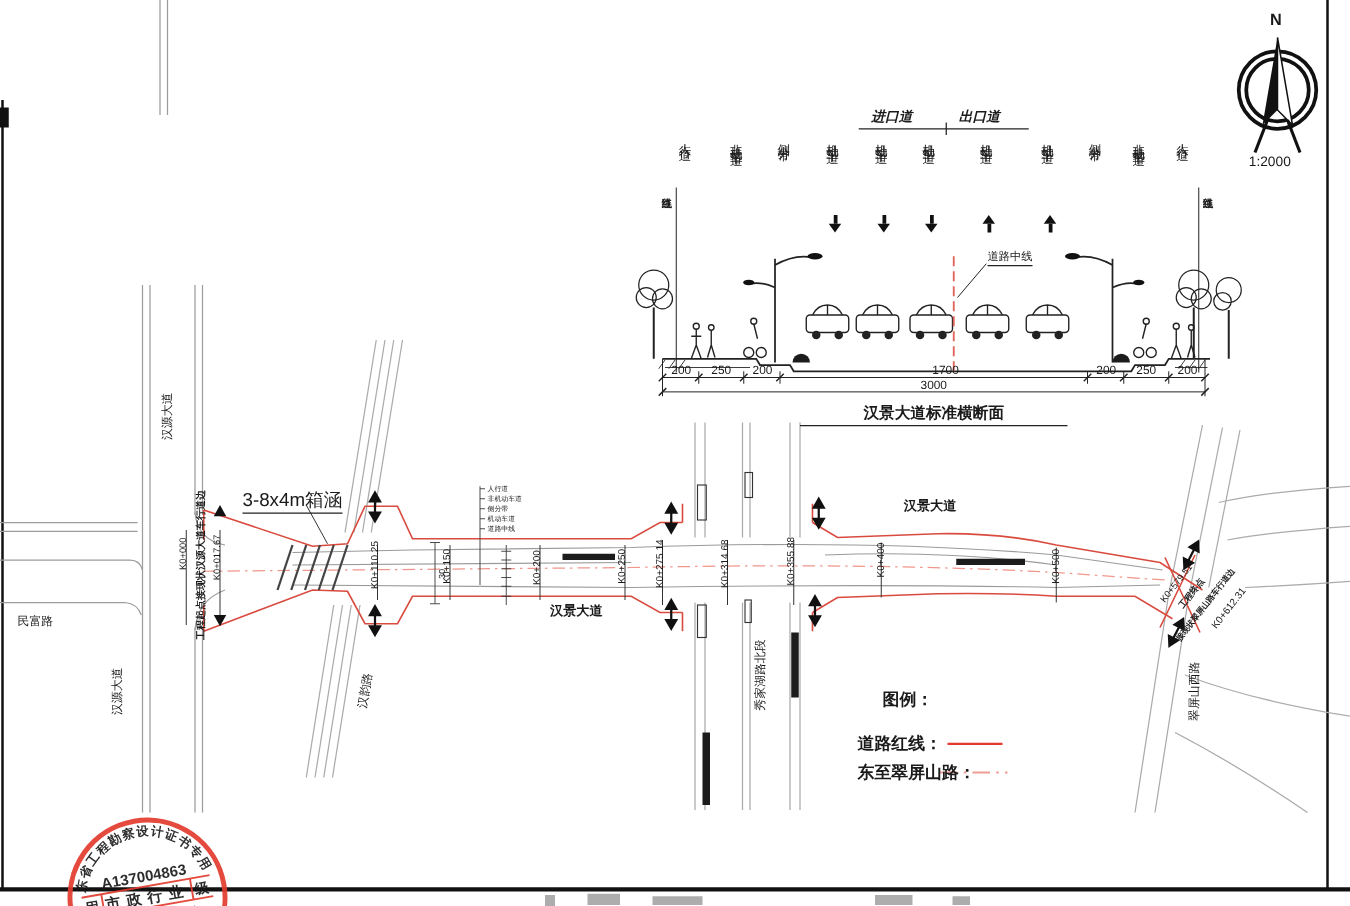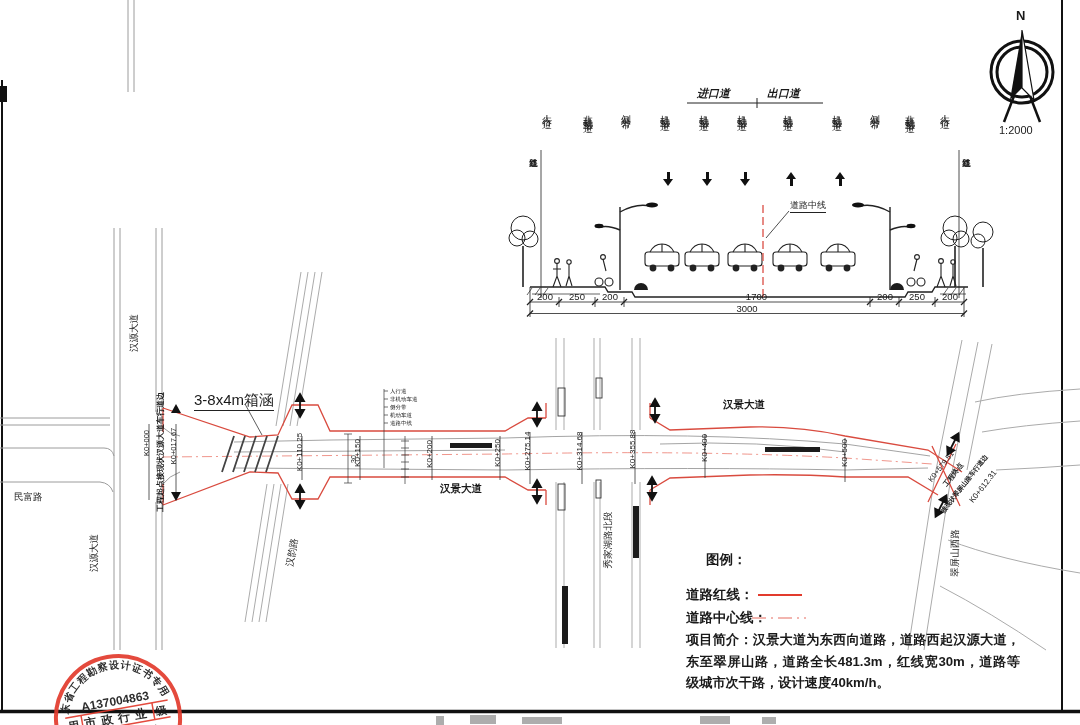--- a/index.html
+++ b/index.html
@@ -480,21 +480,21 @@
 
   <div class="abs dim-num" style="left:525px;top:291px;">200</div>
   <div class="abs dim-num" style="left:557px;top:291px;">250</div>
   <div class="abs dim-num" style="left:590px;top:291px;">200</div>
   <div class="abs dim-num" style="left:727px;top:291px;text-align:right;">1700</div>
   <div class="abs dim-num" style="left:865px;top:291px;">200</div>
   <div class="abs dim-num" style="left:897px;top:291px;">250</div>
   <div class="abs dim-num" style="left:930px;top:291px;">200</div>
   <div class="abs dim-num" style="left:727px;top:303px;">3000</div>
 
+  <div class="abs cap" style="left:640px;top:322px;width:214px;">汉景大道标准横断面</div>
 
   <div class="abs culv-lab" style="left:194px;top:391px;">3-8x4m箱涵</div>
 
   <div class="abs legend-t" style="left:686px;top:551px;padding-left:20px;">图例：</div>
   <div class="abs legend-t" style="left:686px;top:586px;">道路红线：</div>
-  <div class="abs legend-t" style="left:686px;top:609px;">道路中心线：</div>
-  <div class="abs legend-p" style="left:686px;top:629px;">项目简介：汉景大道为东西向道路，道路西起汉源大道，东至翠屏山路，道路全长481.3m，红线宽30m，道路等级城市次干路，设计速度40km/h。</div>
+  <div class="abs legend-t" style="left:686px;top:609px;">东至翠屏山路：</div>
 
 </div>
 
 </body></html>

